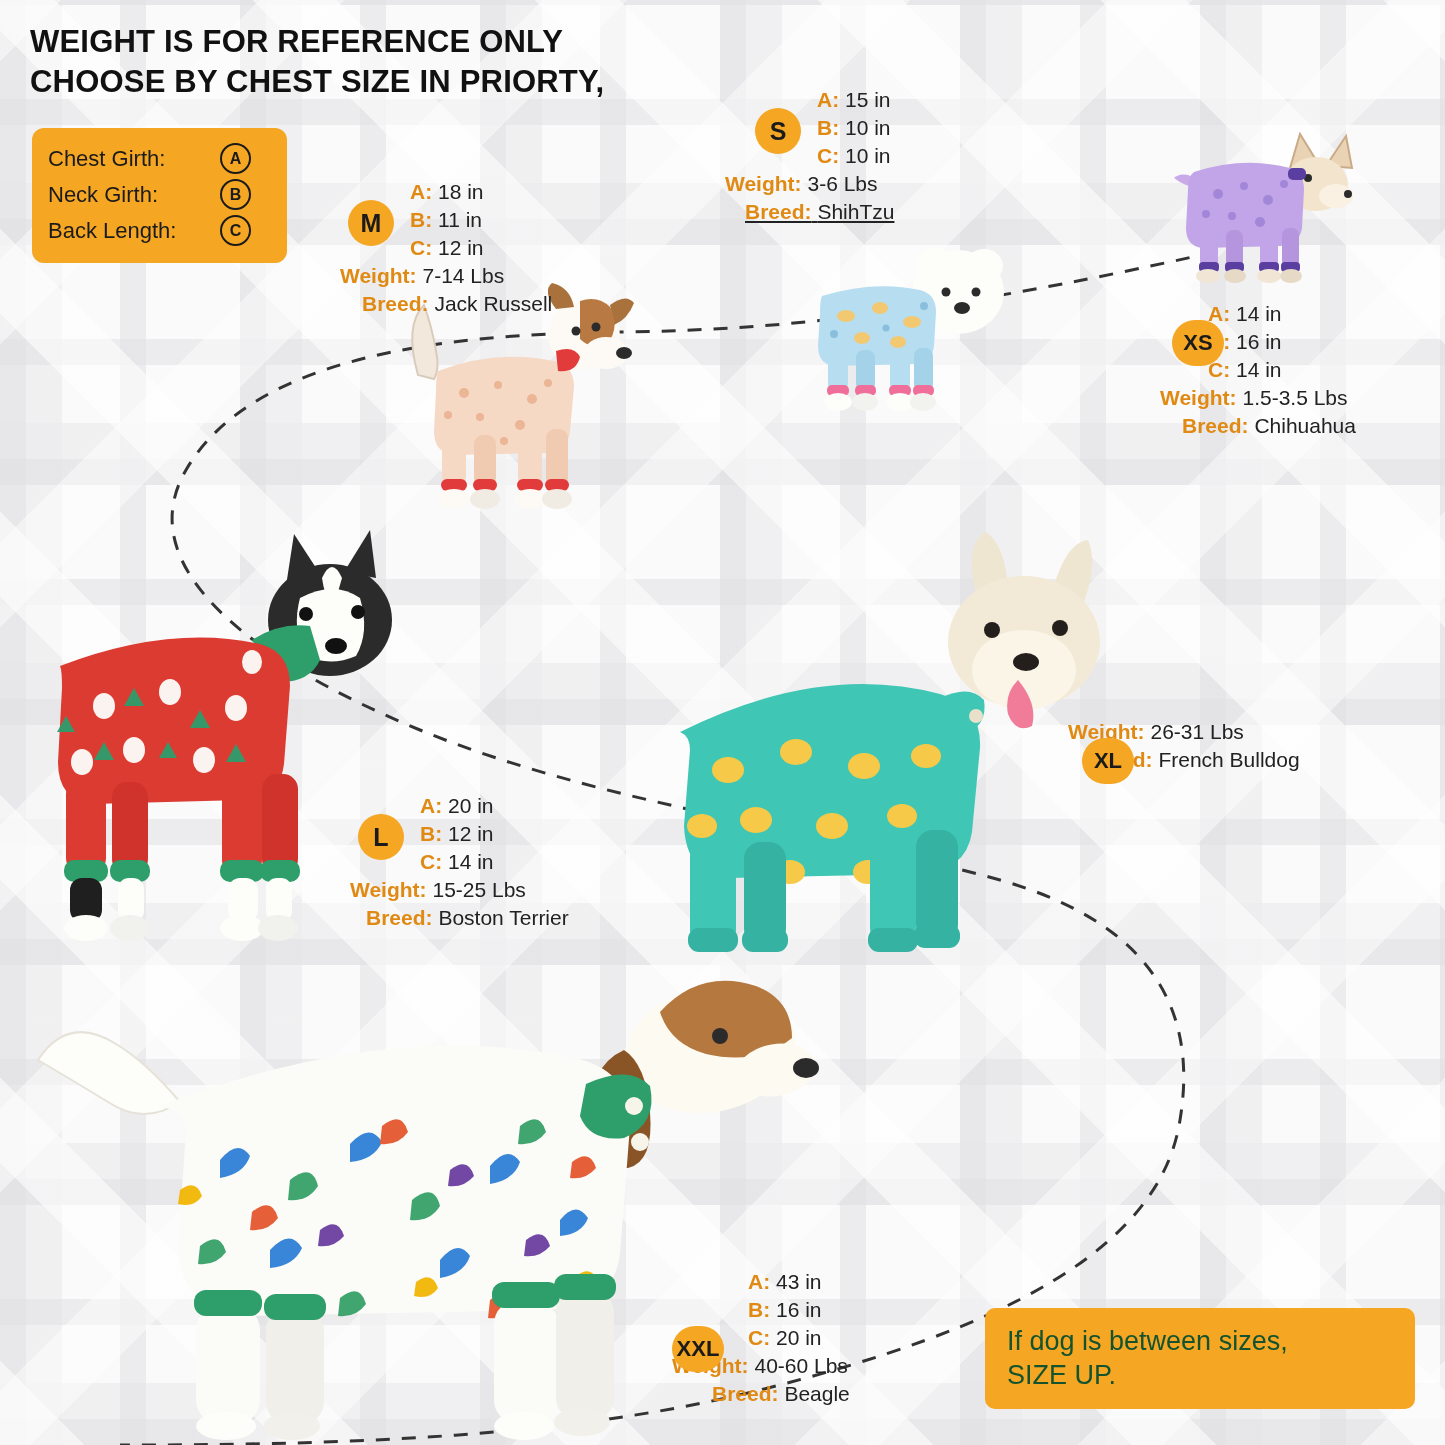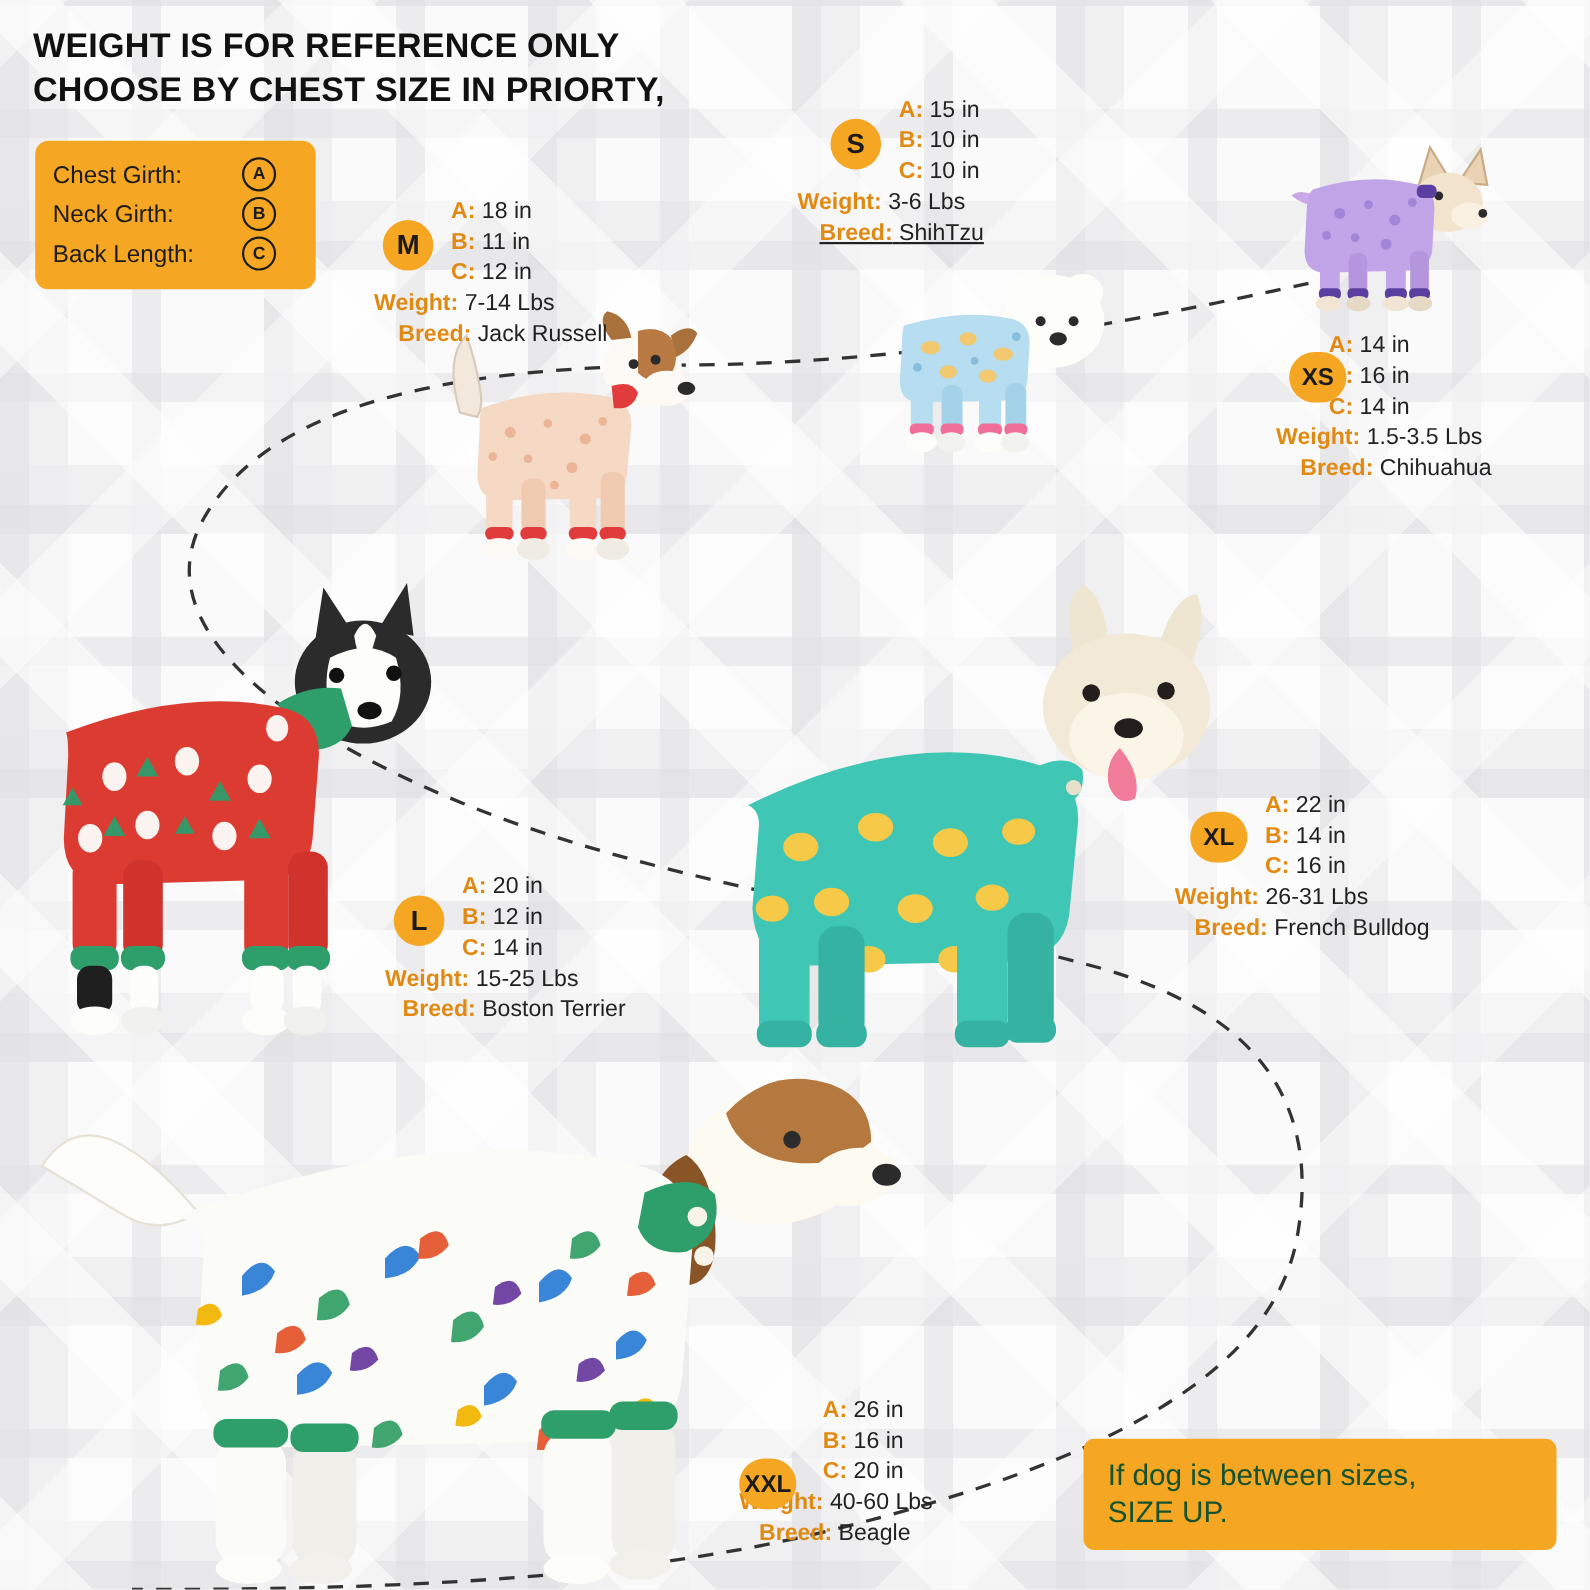--- a/index.html
+++ b/index.html
@@ -408,37 +408,32 @@
       <div class="line"><span class="k">A:</span> <span class="v">20 in</span></div>
       <div class="line"><span class="k">B:</span> <span class="v">12 in</span></div>
       <div class="line"><span class="k">C:</span> <span class="v">14 in</span></div>
     </div>
     <div class="line" style="margin-left:-8px;"><span class="k">Weight:</span> <span class="v">15-25 Lbs</span></div>
     <div class="line" style="margin-left:8px;"><span class="k">Breed:</span> <span class="v">Boston Terrier</span></div>
   </div>
 
   <div class="sizeblock" style="left:1082px;top:718px;width:290px;">
     <div class="circle wide" style="left:0;top:20px;">XL</div>
-    <div class="lines" style="margin-left:68px;">
-      <div class="line"><span class="k">A:</span> <span class="v">22 in</span></div>
-      <div class="line"><span class="k">B:</span> <span class="v">14 in</span></div>
-      <div class="line"><span class="k">C:</span> <span class="v">16 in</span></div>
-    </div>
     <div class="line" style="margin-left:-14px;"><span class="k">Weight:</span> <span class="v">26-31 Lbs</span></div>
     <div class="line" style="margin-left:4px;"><span class="k">Breed:</span> <span class="v">French Bulldog</span></div>
   </div>
 
   <div class="sizeblock" style="left:672px;top:1268px;width:260px;">
     <div class="circle wide" style="left:0;top:58px;">XXL</div>
     <div class="lines" style="margin-left:76px;">
-      <div class="line"><span class="k">A:</span> <span class="v">26 in</span></div>
+      <div class="line"><span class="k">A:</span> <span class="v">43 in</span></div>
       <div class="line"><span class="k">B:</span> <span class="v">16 in</span></div>
       <div class="line"><span class="k">C:</span> <span class="v">20 in</span></div>
     </div>
     <div class="line" style="margin-left:0px;"><span class="k">Weight:</span> <span class="v">40-60 Lbs</span></div>
-    <div class="line" style="margin-left:18px;"><span class="k">Breed:</span> <span class="v">Beagle</span></div>
+    <div class="line" style="margin-left:40px;"><span class="k">Breed:</span> <span class="v">Beagle</span></div>
   </div>
 
   <div class="note">
     <div>If dog is between sizes,</div>
     <div>SIZE UP.</div>
   </div>
 </div>
 
 </body></html>

